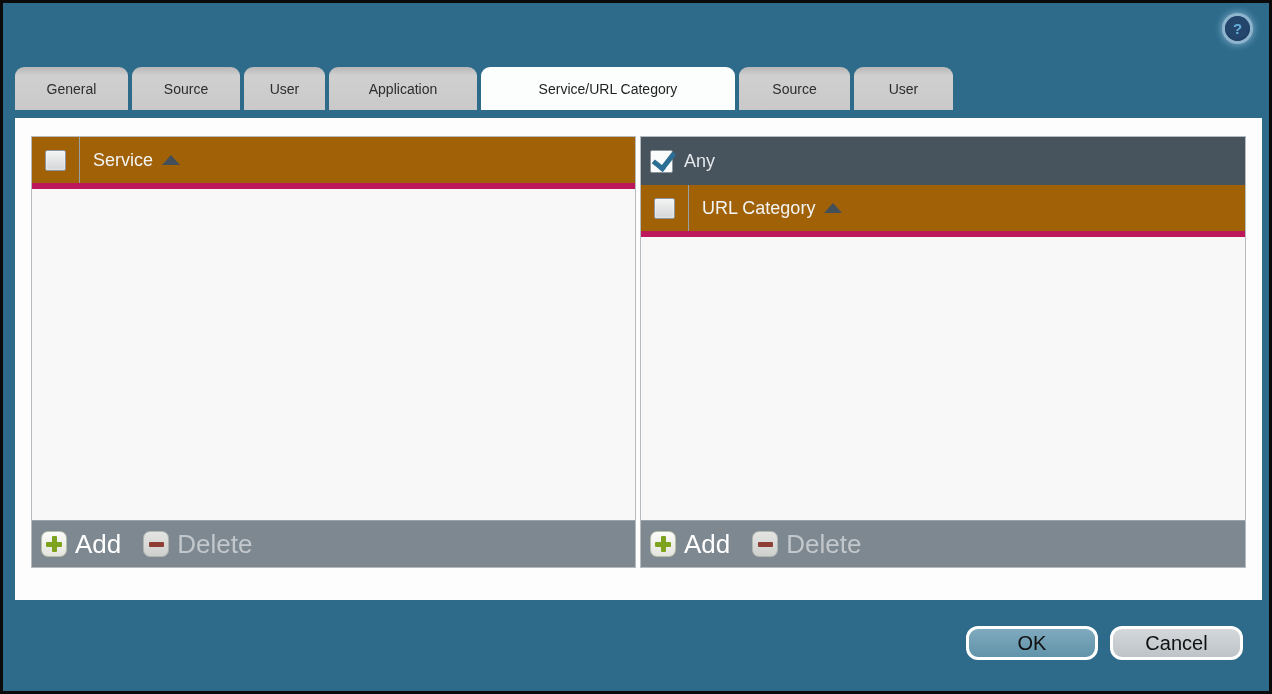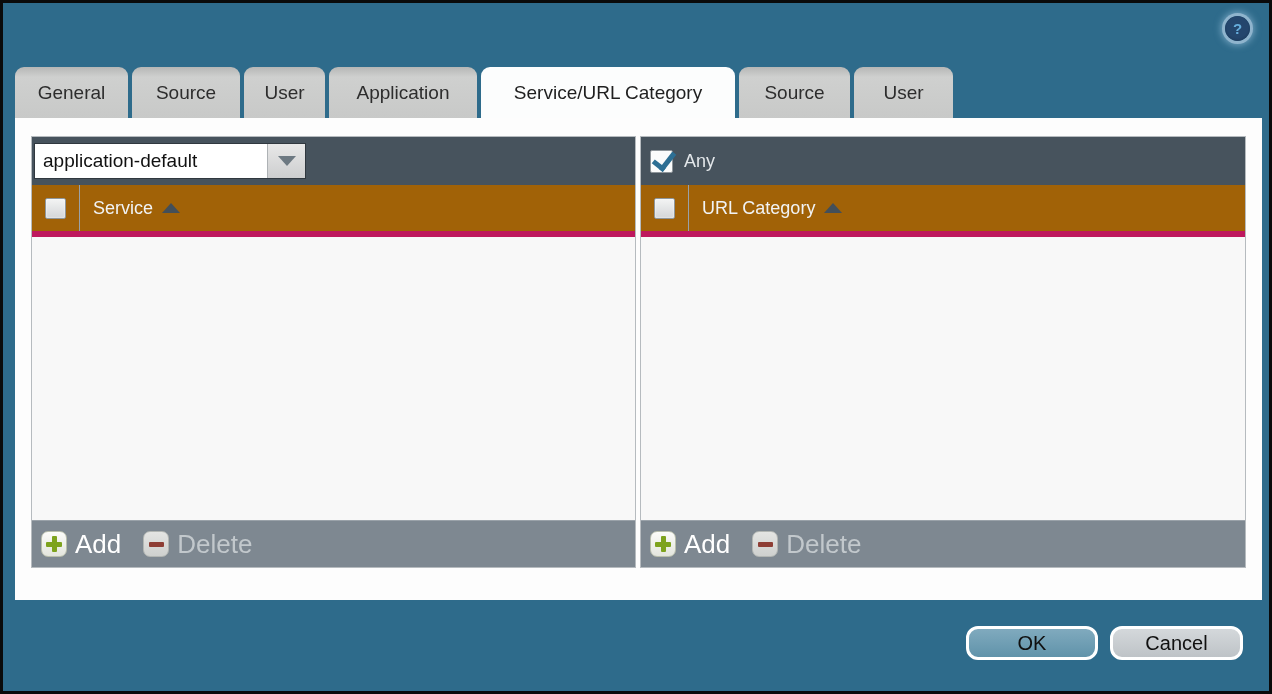--- a/index.html
+++ b/index.html
@@ -10,23 +10,23 @@
   
   .window-title{position:absolute;left:28px;top:14px;color:#eef5fa;font-size:22px;
     font-weight:400;letter-spacing:.3px;}
   .help-icon{position:absolute;right:19px;top:13px;width:25px;height:25px;border-radius:50%;
     background:radial-gradient(circle at 50% 45%, #24466d 55%, #16304e 100%);
     color:#66aedd;font-weight:bold;font-size:15px;text-align:center;line-height:25px;
     box-shadow:0 0 0 3px #8fb4cd, 0 0 7px 4px rgba(180,215,240,.55);cursor:pointer;}
 
   
   .tabs{position:absolute;left:12px;top:64px;height:51px;display:flex;gap:4px;}
-  .tab{box-sizing:border-box;height:51px;display:flex;align-items:center;justify-content:center;
+  .tab{box-sizing:border-box;height:43px;display:flex;align-items:center;justify-content:center;
     background:linear-gradient(180deg,#b6b7b6 0%,#cfd0cf 20%,#c8c9c8 100%);
-    border-radius:9px 9px 0 0;color:#2d2d2d;font-size:19px;cursor:pointer;}
+    border-radius:9px 9px 0 0;color:#2d2d2d;font-size:14px;cursor:pointer;}
   .tab.active{background:#fcfdfd;color:#1f1f1f;}
 
   
   .dialog{position:absolute;left:12px;top:115px;width:1247px;height:482px;background:#fdfdfd;}
 
   .panel{position:absolute;top:18px;height:432px;box-sizing:border-box;border:1px solid #b6bbbf;
     display:flex;flex-direction:column;background:#f8f8f8;}
   .panel.left{left:16px;width:605px;}
   .panel.right{left:625px;width:606px;}
 
@@ -101,28 +101,20 @@
     <div class="tab" style="width:81px">User</div>
     <div class="tab" style="width:148px">Application</div>
     <div class="tab active" style="width:254px">Service/URL Category</div>
     <div class="tab" style="width:111px">Source</div>
     <div class="tab" style="width:99px">User</div>
   </div>
 
   <div class="dialog">
 
     <div class="panel left">
-      <div class="panel-header">
-        <div class="combo">
-          <input type="text" value="application-default" style="">
-          <div class="combo-btn">
-            <span class="chevron-down"></span>
-          </div>
-        </div>
-      </div>
       <div class="col-header">
         <div class="checkbox-cell">
           <div class="checkbox dim"></div>
         </div>
         <div class="col-label-wrap">
           <span class="col-label">Service</span>
           <span class="sort-asc"></span>
         </div>
       </div>
       <div class="panel-body"></div>

